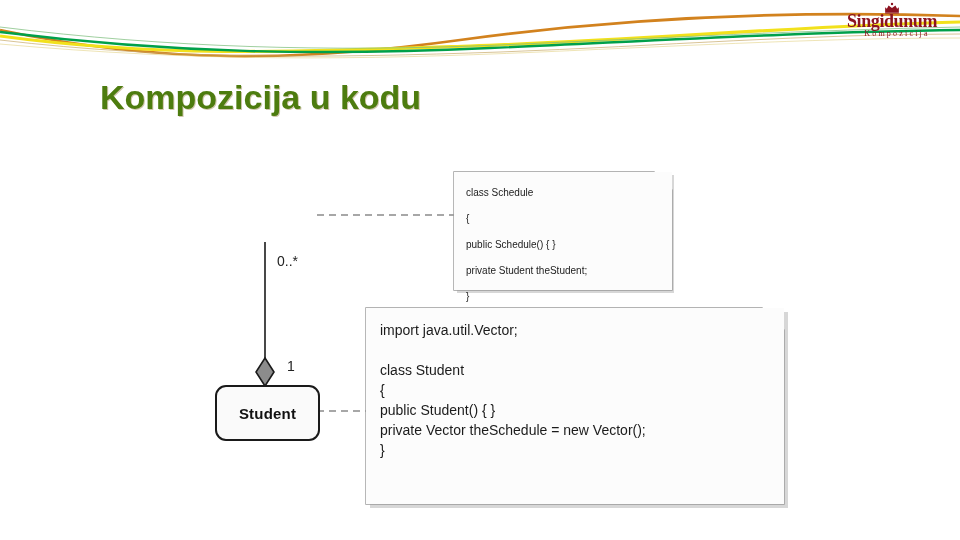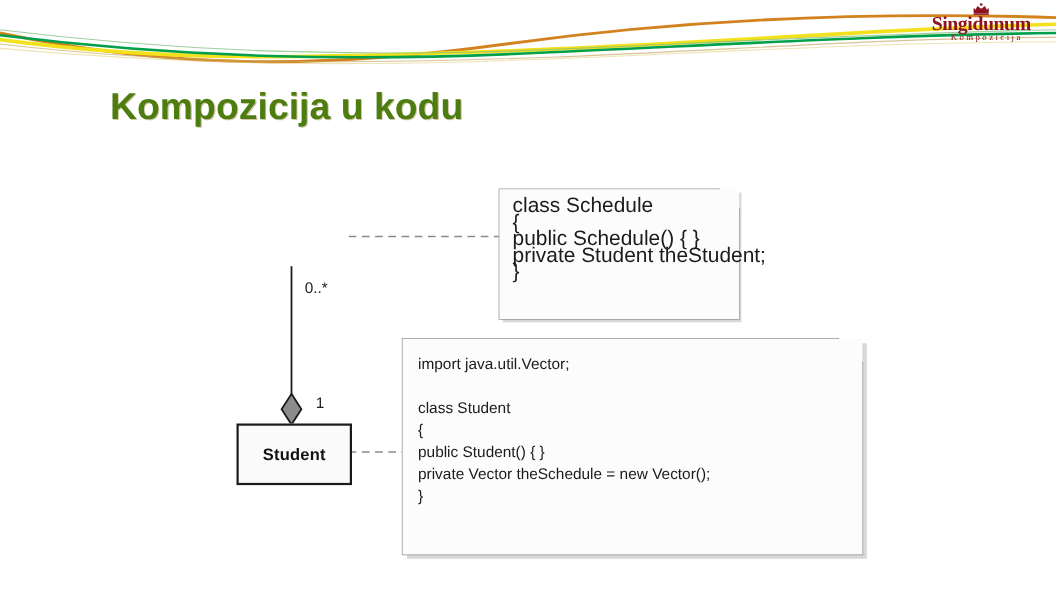--- a/index.html
+++ b/index.html
@@ -111,20 +111,21 @@
     left: 216px;
     top: 190px;
     width: 100px;
     height: 52px;
   }
   .class-student {
     left: 215px;
     top: 385px;
     width: 101px;
     height: 52px;
+    border-radius: 11px;
   }
 
   
   .mult {
     position: absolute;
     font-size: 14px;
     color: #222222;
     font-family: "Liberation Sans", sans-serif;
   }
   .mult-many { left: 277px; top: 253px; }
@@ -135,22 +136,22 @@
     position: absolute;
     background: #FCFCFC;
     box-sizing: border-box;
     font-family: "Liberation Sans", sans-serif;
     color: #111111;
   }
   .note-text {
     position: absolute;
     left: 12px;
     top: 8px;
-    font-size: 19px;
-    line-height: 15px;
+    font-size: 10px;
+    line-height: 26px;
     white-space: pre;
     color: #1b1b1b;
   }
   .note-schedule {
     left: 454px;
     top: 172px;
     width: 218px;
     height: 118px;
   }
   .note-student {

